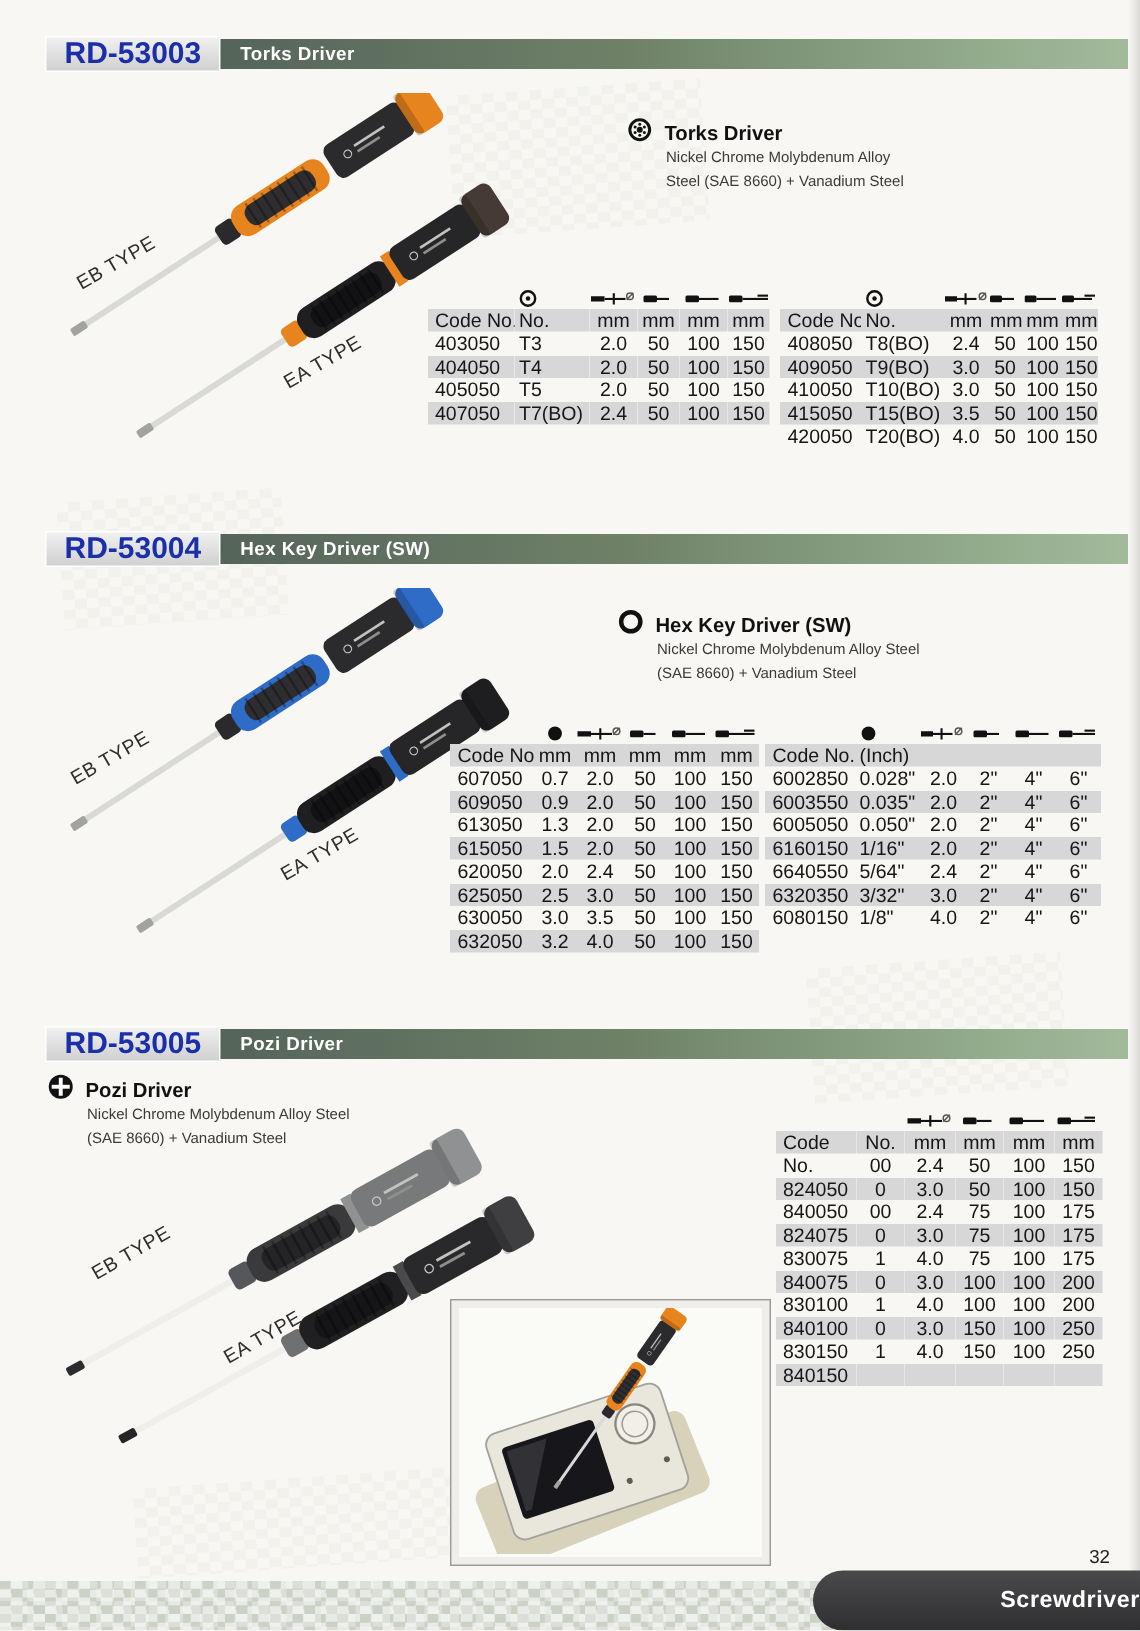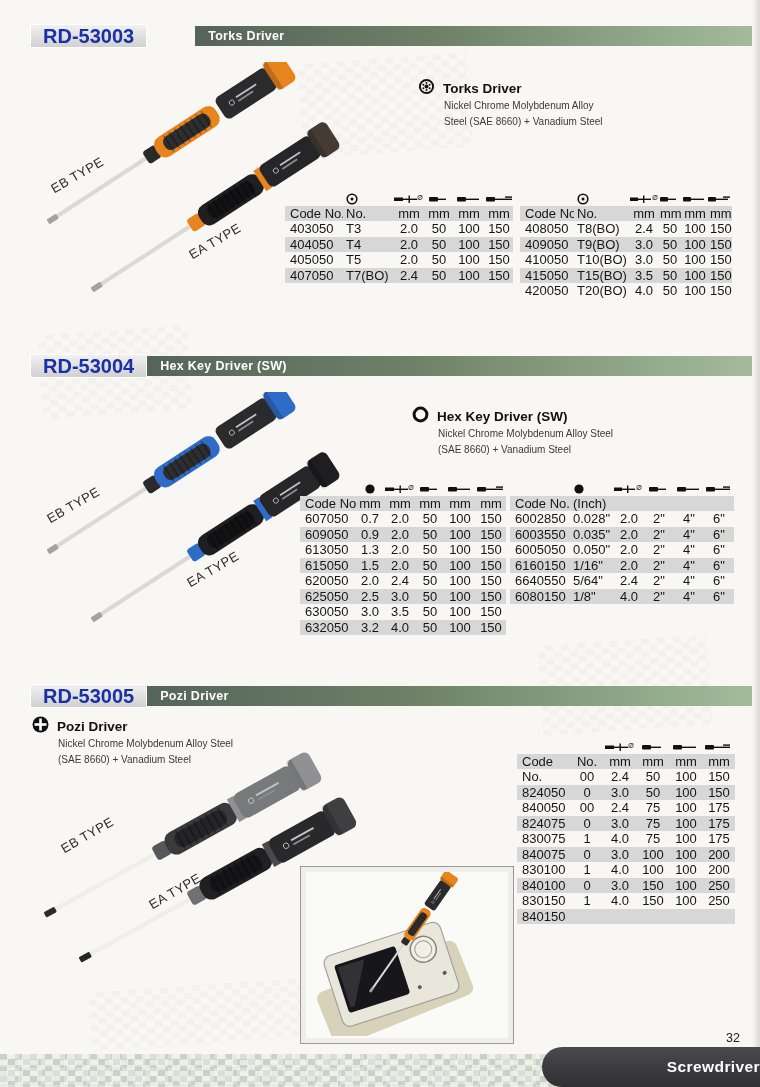--- a/index.html
+++ b/index.html
@@ -92,21 +92,21 @@
         <rect x="331" y="-20" width="7" height="40" rx="3" fill="rgba(0,0,0,.18)"></rect>
       </g>
     </defs>
   </svg>
 
   <div class="wm" style="left:300px;top:58px;width:170px;height:95px;"></div>
   <div class="wm" style="left:40px;top:330px;width:150px;height:85px;"></div>
   <div class="wm" style="left:540px;top:640px;width:170px;height:90px;"></div>
   <div class="wm" style="left:90px;top:985px;width:220px;height:60px;"></div>
 
-  <div class="secbar" style="top:24px;gap:48px;">
+  <div class="secbar" style="top:24px;">
     <div class="codebox">RD-53003</div>
     <div class="greenbar">Torks Driver</div>
   </div>
 
   <svg class="art" style="left:20px;top:62px;" width="322" height="265" viewBox="0 0 322 265">
     <use href="#sd" class="sd1b" transform="translate(28,160) rotate(-33) scale(0.80)"></use>
     <use href="#sd" class="sd1a" transform="translate(72,228) rotate(-33) scale(0.80)"></use>
   </svg>
   <div class="typelabel" style="left:52px;top:182px;">EB TYPE</div>
   <div class="typelabel" style="left:190px;top:248px;">EA TYPE</div>
@@ -523,20 +523,28 @@
         </tr>
         <tr>
           <td>6640550</td>
           <td>5/64"</td>
           <td>2.4</td>
           <td>2"</td>
           <td>4"</td>
           <td>6"</td>
         </tr>
         <tr>
+          <td>6320350</td>
+          <td>3/32"</td>
+          <td>3.0</td>
+          <td>2"</td>
+          <td>4"</td>
+          <td>6"</td>
+        </tr>
+        <tr>
           <td>6080150</td>
           <td>1/8"</td>
           <td>4.0</td>
           <td>2"</td>
           <td>4"</td>
           <td>6"</td>
         </tr>
       </tbody>
   </table>
 

